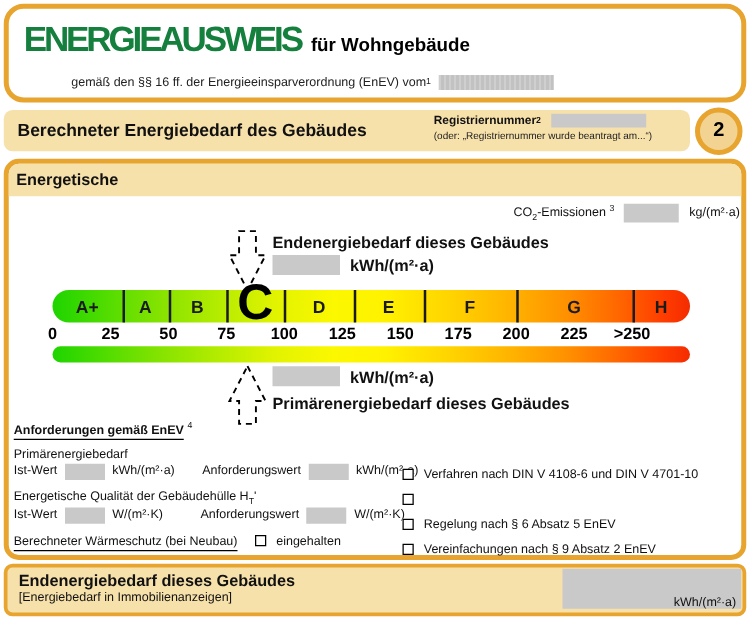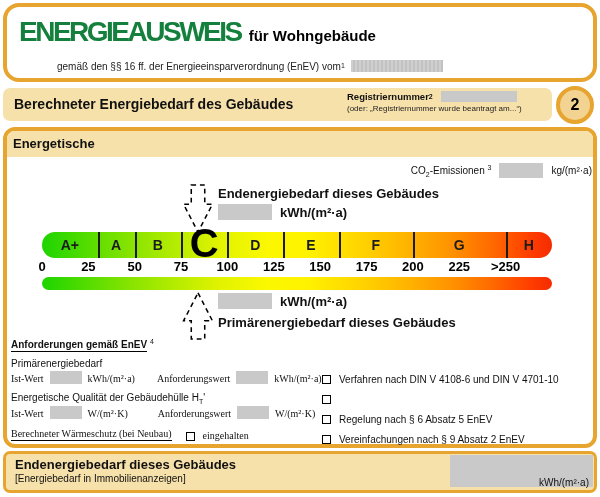--- a/index.html
+++ b/index.html
@@ -67,21 +67,21 @@
   .scale-band2{position:absolute;left:42px;top:277px;width:510px;height:13px;border-radius:7px;
     background:linear-gradient(90deg,#1ed400 0%,#4fdc00 8%,#86e300 17%,#b4ec00 26%,#e2f300 35%,
       #fbf800 44%,#fff200 52%,#ffd500 62%,#ffb300 72%,#ff8f00 81%,#ff6500 89%,#ff3c00 96%,#f42c00 100%);}
 
   
   .req{position:absolute;font-size:10px;color:#111;white-space:nowrap;}
   .u{border-bottom:1px solid #000;padding-bottom:1px;}
   .b{font-weight:700;}
   .cb{display:inline-block;width:7px;height:7px;border:1px solid #000;background:#fff;
       vertical-align:middle;margin-right:8px;flex:none;}
-  .req-row{display:flex;align-items:flex-end;font-family:Liberation Serif, serif;}
+  .req-row{display:flex;align-items:flex-start;}
   .small-ph{width:32px;height:13px;flex:none;}
   .verf-list{position:absolute;left:322px;top:369px;width:268px;margin:0;padding:0;list-style:none;}
   .verf-item{display:flex;align-items:center;font-size:10px;height:20px;}
 
   
   .footer-band{position:absolute;left:3px;top:451px;width:588px;height:36px;
                background:#F7E1AB;border:3px solid #E7A42E;border-radius:7px;}
   .footer-title{position:absolute;left:9px;top:3px;font-size:13px;font-weight:700;}
   .footer-sub{position:absolute;left:9px;top:19px;font-size:10px;}
   .footer-ph{position:absolute;top:1px;right:1px;width:143px;height:32px;background:#c9c9c9;}

